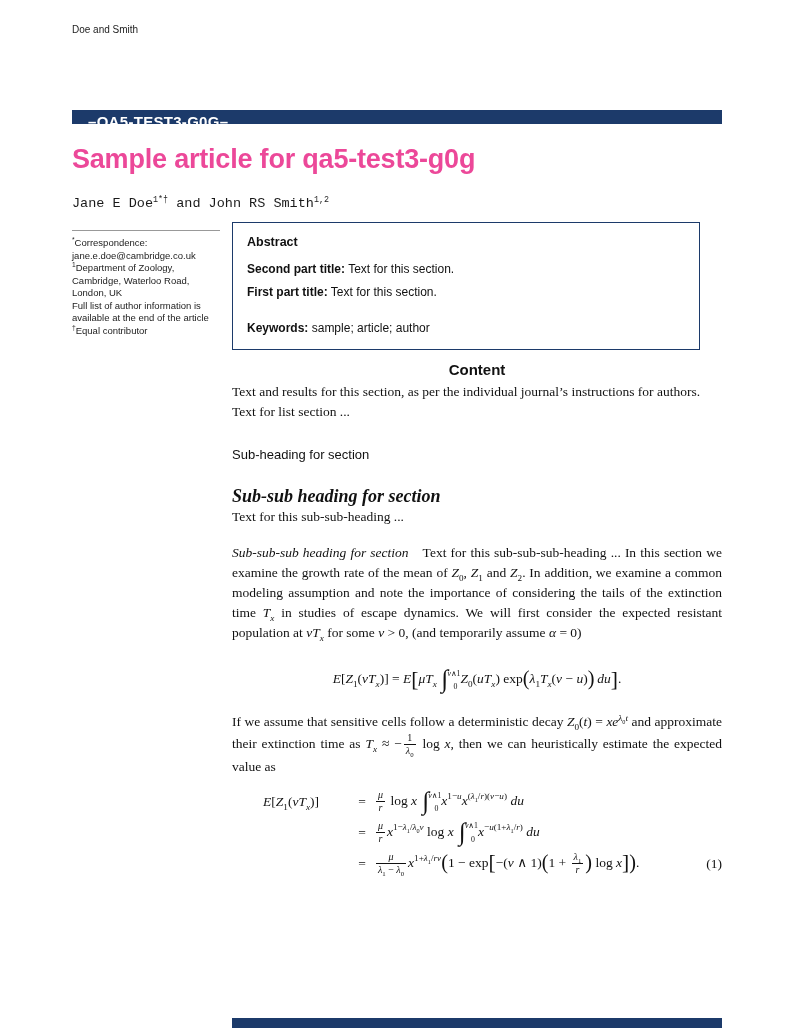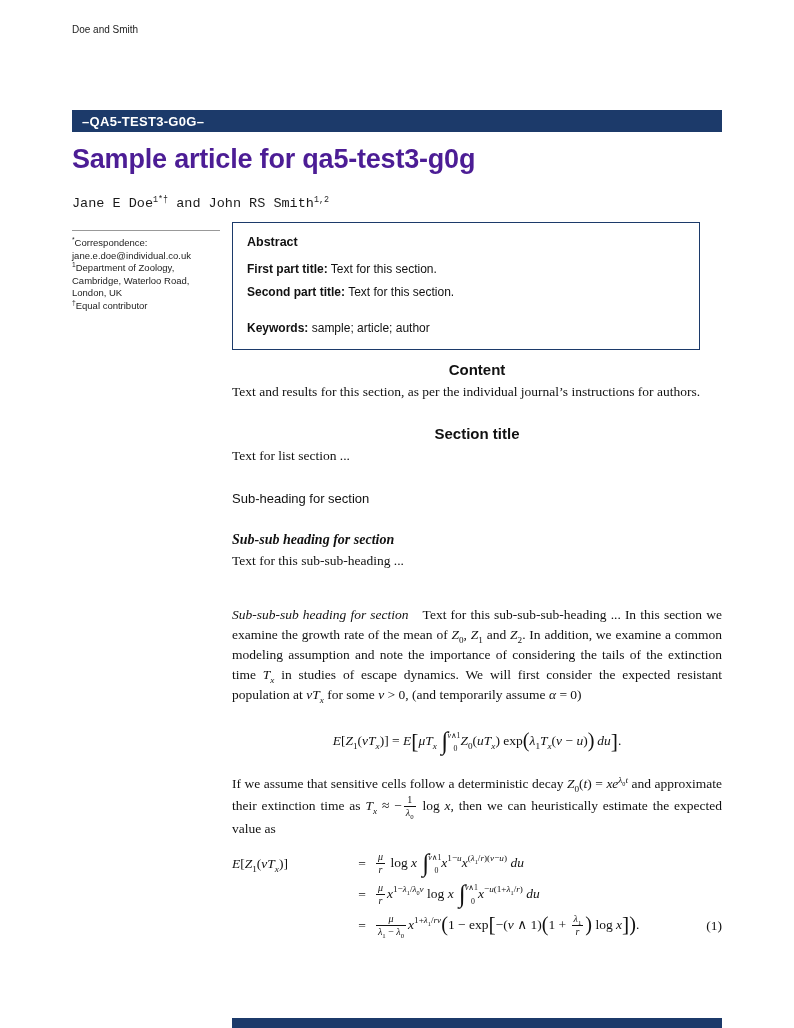--- a/index.html
+++ b/index.html
@@ -9,30 +9,30 @@
     font-family:"Liberation Serif", serif; color:#111;
   }
   .page { position:absolute; inset:0; width:794px; height:1028px; background:#fff; }
 
   .running-head {
     position:absolute; top:24px; left:72px;
     font-family:"Liberation Sans", sans-serif; font-size:10px; color:#222;
   }
 
   .banner {
-    position:absolute; top:110px; left:72px; right:72px; height:22px;
+    position:absolute; top:110px; left:72px; right:72px; height:14px;
     background:var(--accent,#1c3a6a); color:#fff;
-    font-family:"Liberation Sans", sans-serif; font-weight:bold; font-size:13px;
-    line-height:23px; padding-left:10px; letter-spacing:.3px;
+    font-family:"Liberation Sans", sans-serif; font-weight:bold; font-size:15px;
+    line-height:23px; padding-left:16px; letter-spacing:.3px;
   }
 
   .title {
     position:absolute; top:144px; left:72px; right:66px;
     font-family:"Liberation Sans", sans-serif; font-weight:700; font-size:27px;
-    color:#4c1d95; letter-spacing:-0.2px;
+    color:#ec4899; letter-spacing:-0.2px;
   }
 
   .authors {
     position:absolute; top:196px; left:72px; right:72px;
     font-family:Liberation Mono, monospace; font-size:13.5px; color:#1a1a1a;
   }
   .authors sup { font-size:62%; }
 
   .sidebar {
     position:absolute; top:230px; left:72px; width:148px;
@@ -60,37 +60,37 @@
   }
   .h-sec {
     font-family:"Liberation Sans", sans-serif; font-weight:700; font-size:15px;
     line-height:19px; margin-bottom:3px; text-align:center;
   }
   .h-sub {
     font-family:"Liberation Sans", sans-serif; font-weight:400; font-size:13px;
     line-height:17px; margin-top:24px; margin-bottom:2px; text-align:left;
   }
   .h-subsub {
-    font-style:italic; font-size:14px; line-height:18px;
+    font-style:italic; font-size:18px; line-height:18px;
     margin-top:24px; margin-bottom:2px; text-align:left;
   }
   .sp { margin-top:22px; }
   .runin { font-style:italic; margin-right:14px; }
-  .para-runin { margin-top:34px; }
+  .para-runin { margin-top:16px; }
 
   sup, sub { font-size:68%; line-height:0; }
 
   .eq-display {
     margin:16px 0 14px 0; text-align:center; line-height:38px;
   }
   .eqalign {
     display:grid; grid-template-columns:118px 24px 1fr 30px;
     row-gap:6px; align-items:center; margin-top:12px;
   }
-  .eq-lhs { text-align:left; }
+  .eq-lhs { text-align:center; }
   .eq-sign { text-align:center; }
   .eq-rhs { text-align:left; white-space:nowrap; }
   .eq-num { text-align:right; }
 
   .bigint { font-size:185%; vertical-align:-0.18em; padding-left:2px; }
   sup.il { font-size:58%; vertical-align:0.95em; margin-left:-1px; }
   sub.il { font-size:58%; vertical-align:-0.75em; margin-left:-7px; margin-right:3px; }
 
   .frac {
     display:inline-flex; flex-direction:column; vertical-align:middle;
@@ -117,47 +117,47 @@
   <div class="banner">
     <span>–QA5-TEST3-G0G–</span>
   </div>
 
   <h1 class="title">Sample article for qa5-test3-g0g</h1>
 
   <div class="authors">Jane E Doe<sup>1*†</sup> and John RS Smith<sup>1,2</sup></div>
 
   <aside class="sidebar">
     <p><sup>*</sup>Correspondence:</p>
-    <p>jane.e.doe@individual.co.uk</p>
+    <p>jane.e.doe@cambridge.co.uk</p>
     <p><sup>1</sup>Department of Zoology, Cambridge, Waterloo Road, London, UK</p>
+    <p>Full list of author information is available at the end of the article</p>
     <p><sup>†</sup>Equal contributor</p>
   </aside>
 
   <section class="abstract-box">
     <div class="abs-heading">Abstract</div>
     <p>
-      <b>First part title:</b>
+      <b>Second part title:</b>
       <span>Text for this section.</span>
     </p>
     <p>
-      <b>Second part title:</b>
+      <b>First part title:</b>
       <span>Text for this section.</span>
     </p>
     <p class="kw">
       <b>Keywords:</b>
       <span>sample; article; author</span>
     </p>
   </section>
 
   <main class="content">
 
     <h2 class="h-sec">Content</h2>
     <p>Text and results for this section, as per the individual journal’s instructions for authors.</p>
 
-    <h2 class="h-sec sp">Section title</h2>
     <p>Text for list section ...</p>
 
     <h3 class="h-sub">Sub-heading for section</h3>
 
     <h4 class="h-subsub">Sub-sub heading for section</h4>
     <p>Text for this sub-sub-heading ...</p>
 
     <p class="para-runin"><span class="runin">Sub-sub-sub heading for section</span><span>Text for this sub-sub-sub-heading ... In this section we examine the growth rate of the mean of <i>Z</i><sub>0</sub>, <i>Z</i><sub>1</sub> and <i>Z</i><sub>2</sub>. In addition, we examine a common modeling assumption and note the importance of considering the tails of the extinction time <i>T<sub>x</sub></i> in studies of escape dynamics. We will first consider the expected resistant population at <i>vT<sub>x</sub></i> for some <i>v</i> &gt; 0, (and temporarily assume <i>α</i> = 0)</span></p>
 
     <div class="eq-display"><i>E</i>[<i>Z</i><sub>1</sub>(<i>vT<sub>x</sub></i>)] = <i>E</i><span class="bigb">[</span><i>μT<sub>x</sub></i> <span class="bigint">∫</span><sup class="il"><i>v</i>∧1</sup><sub class="il">0</sub><i>Z</i><sub>0</sub>(<i>uT<sub>x</sub></i>) exp<span class="bigp">(</span><i>λ</i><sub>1</sub><i>T<sub>x</sub></i>(<i>v</i> − <i>u</i>)<span class="bigp">)</span> <i>du</i><span class="bigb">]</span>.</div>

